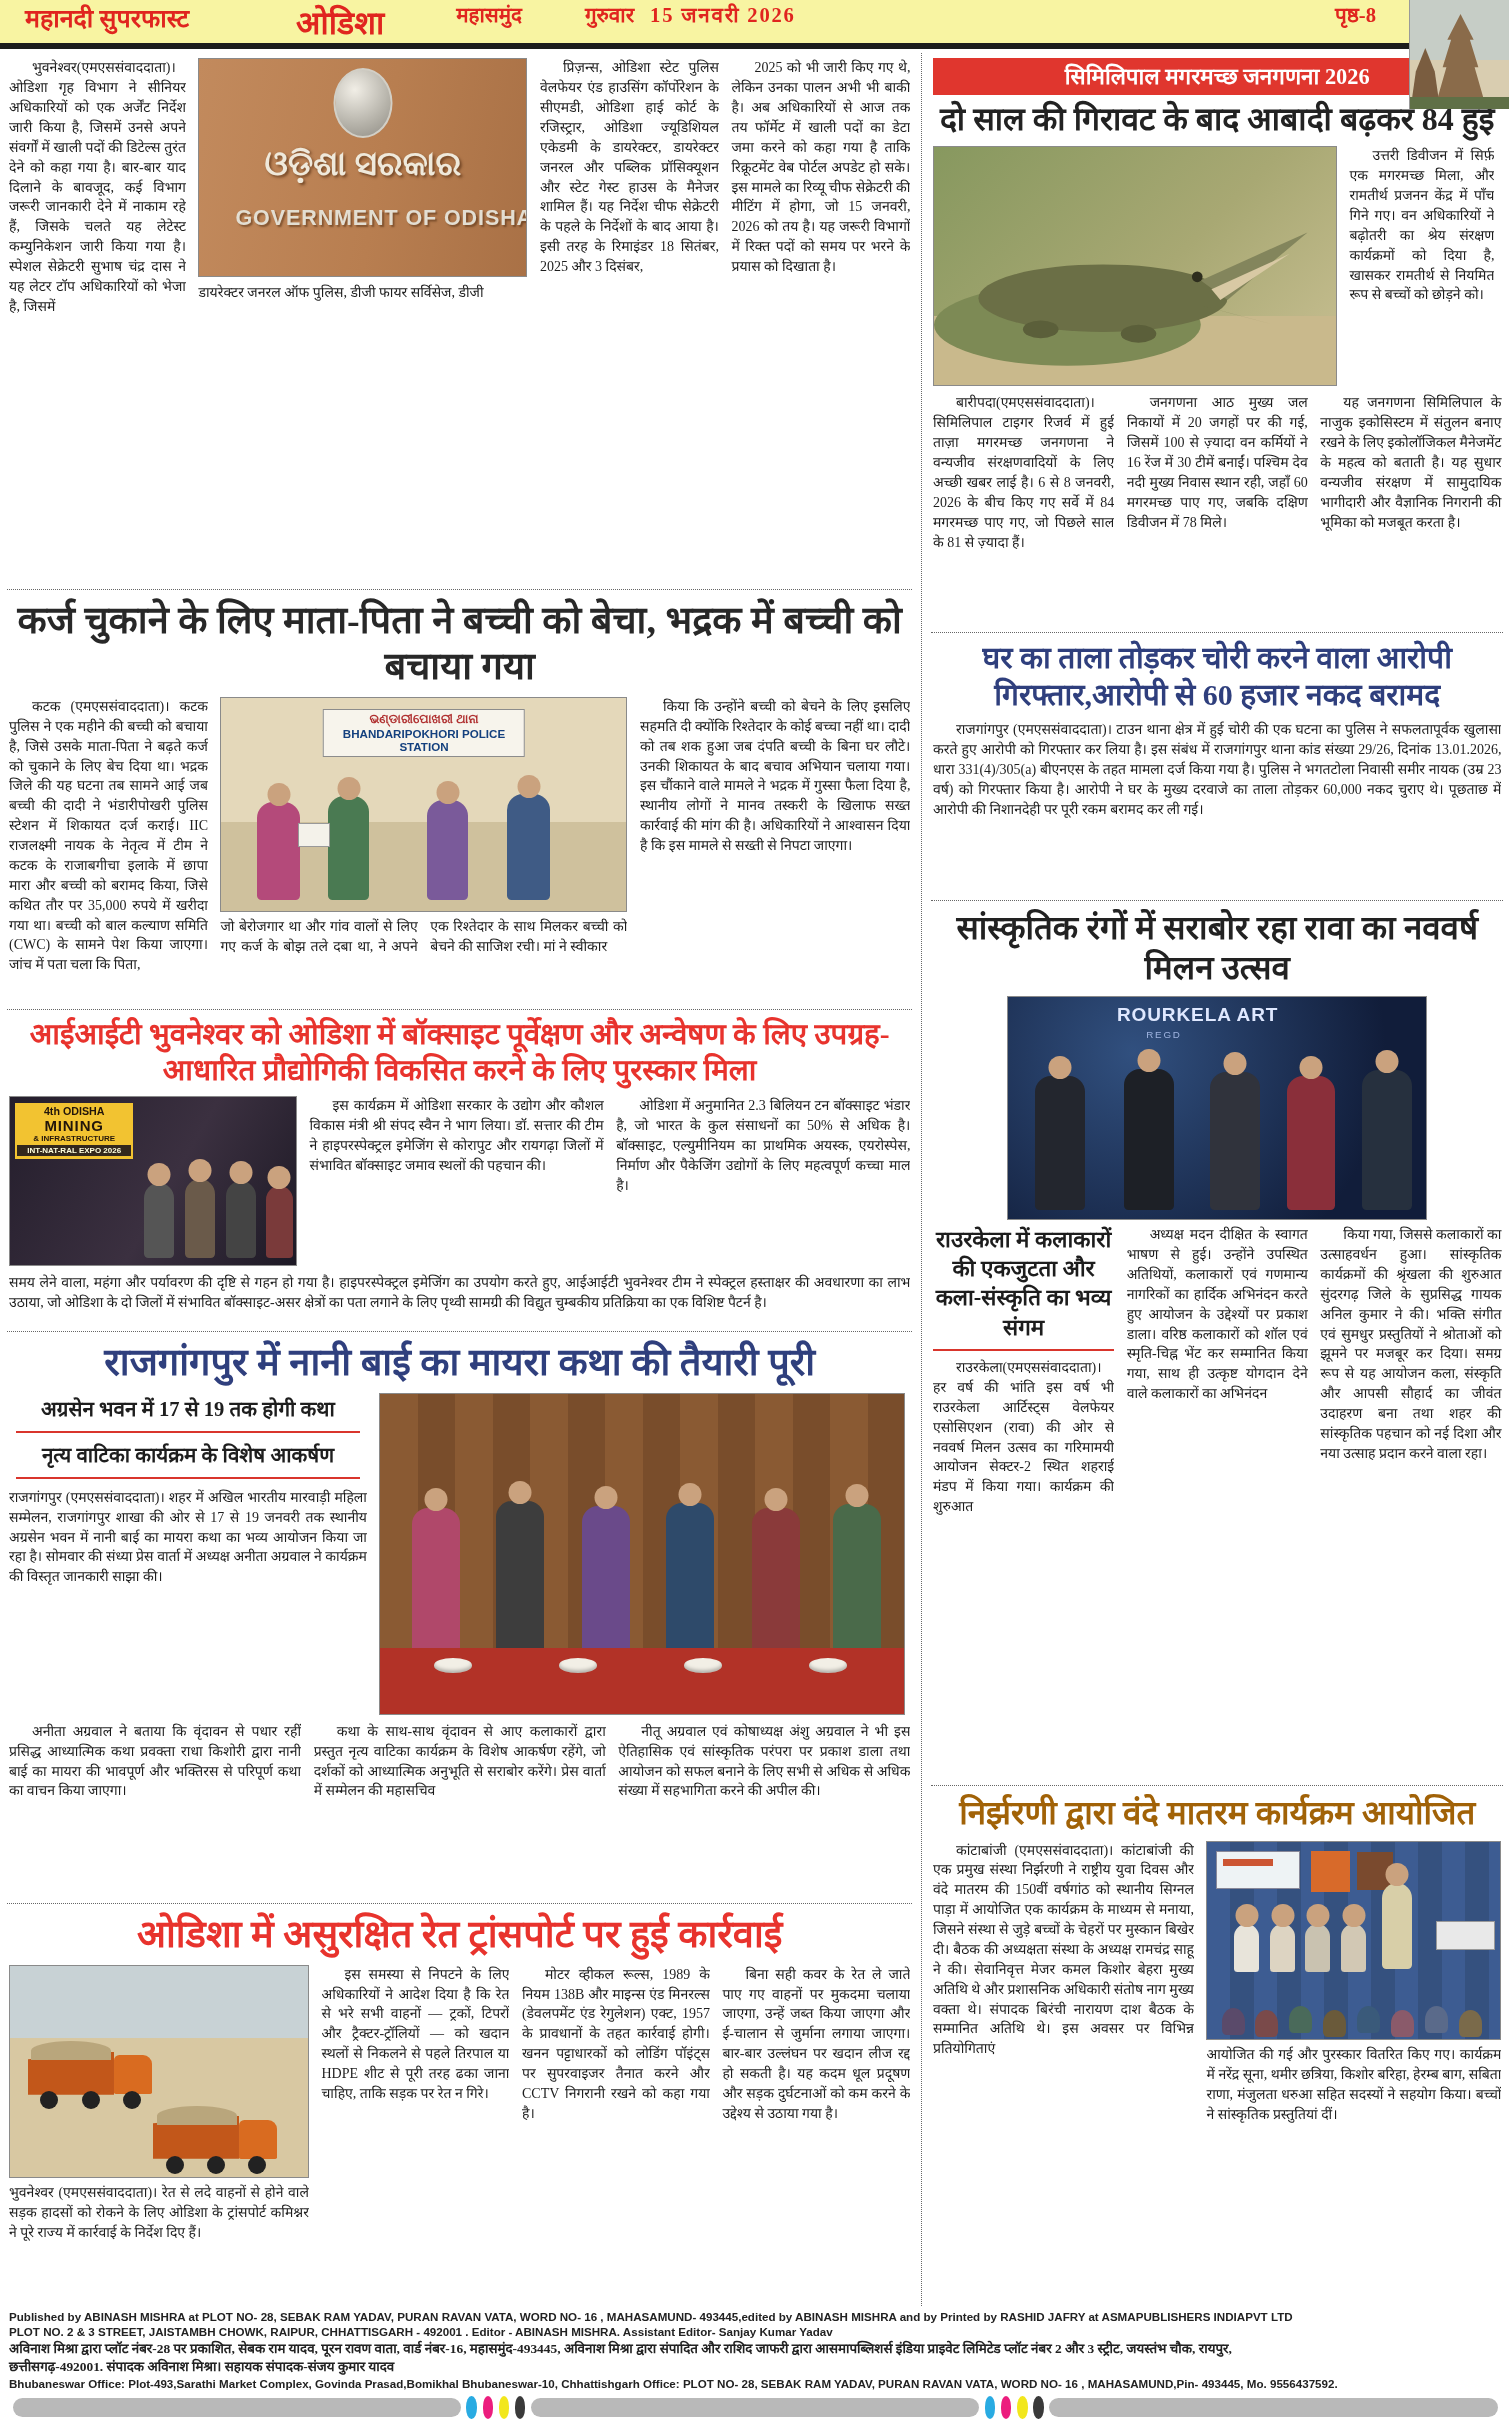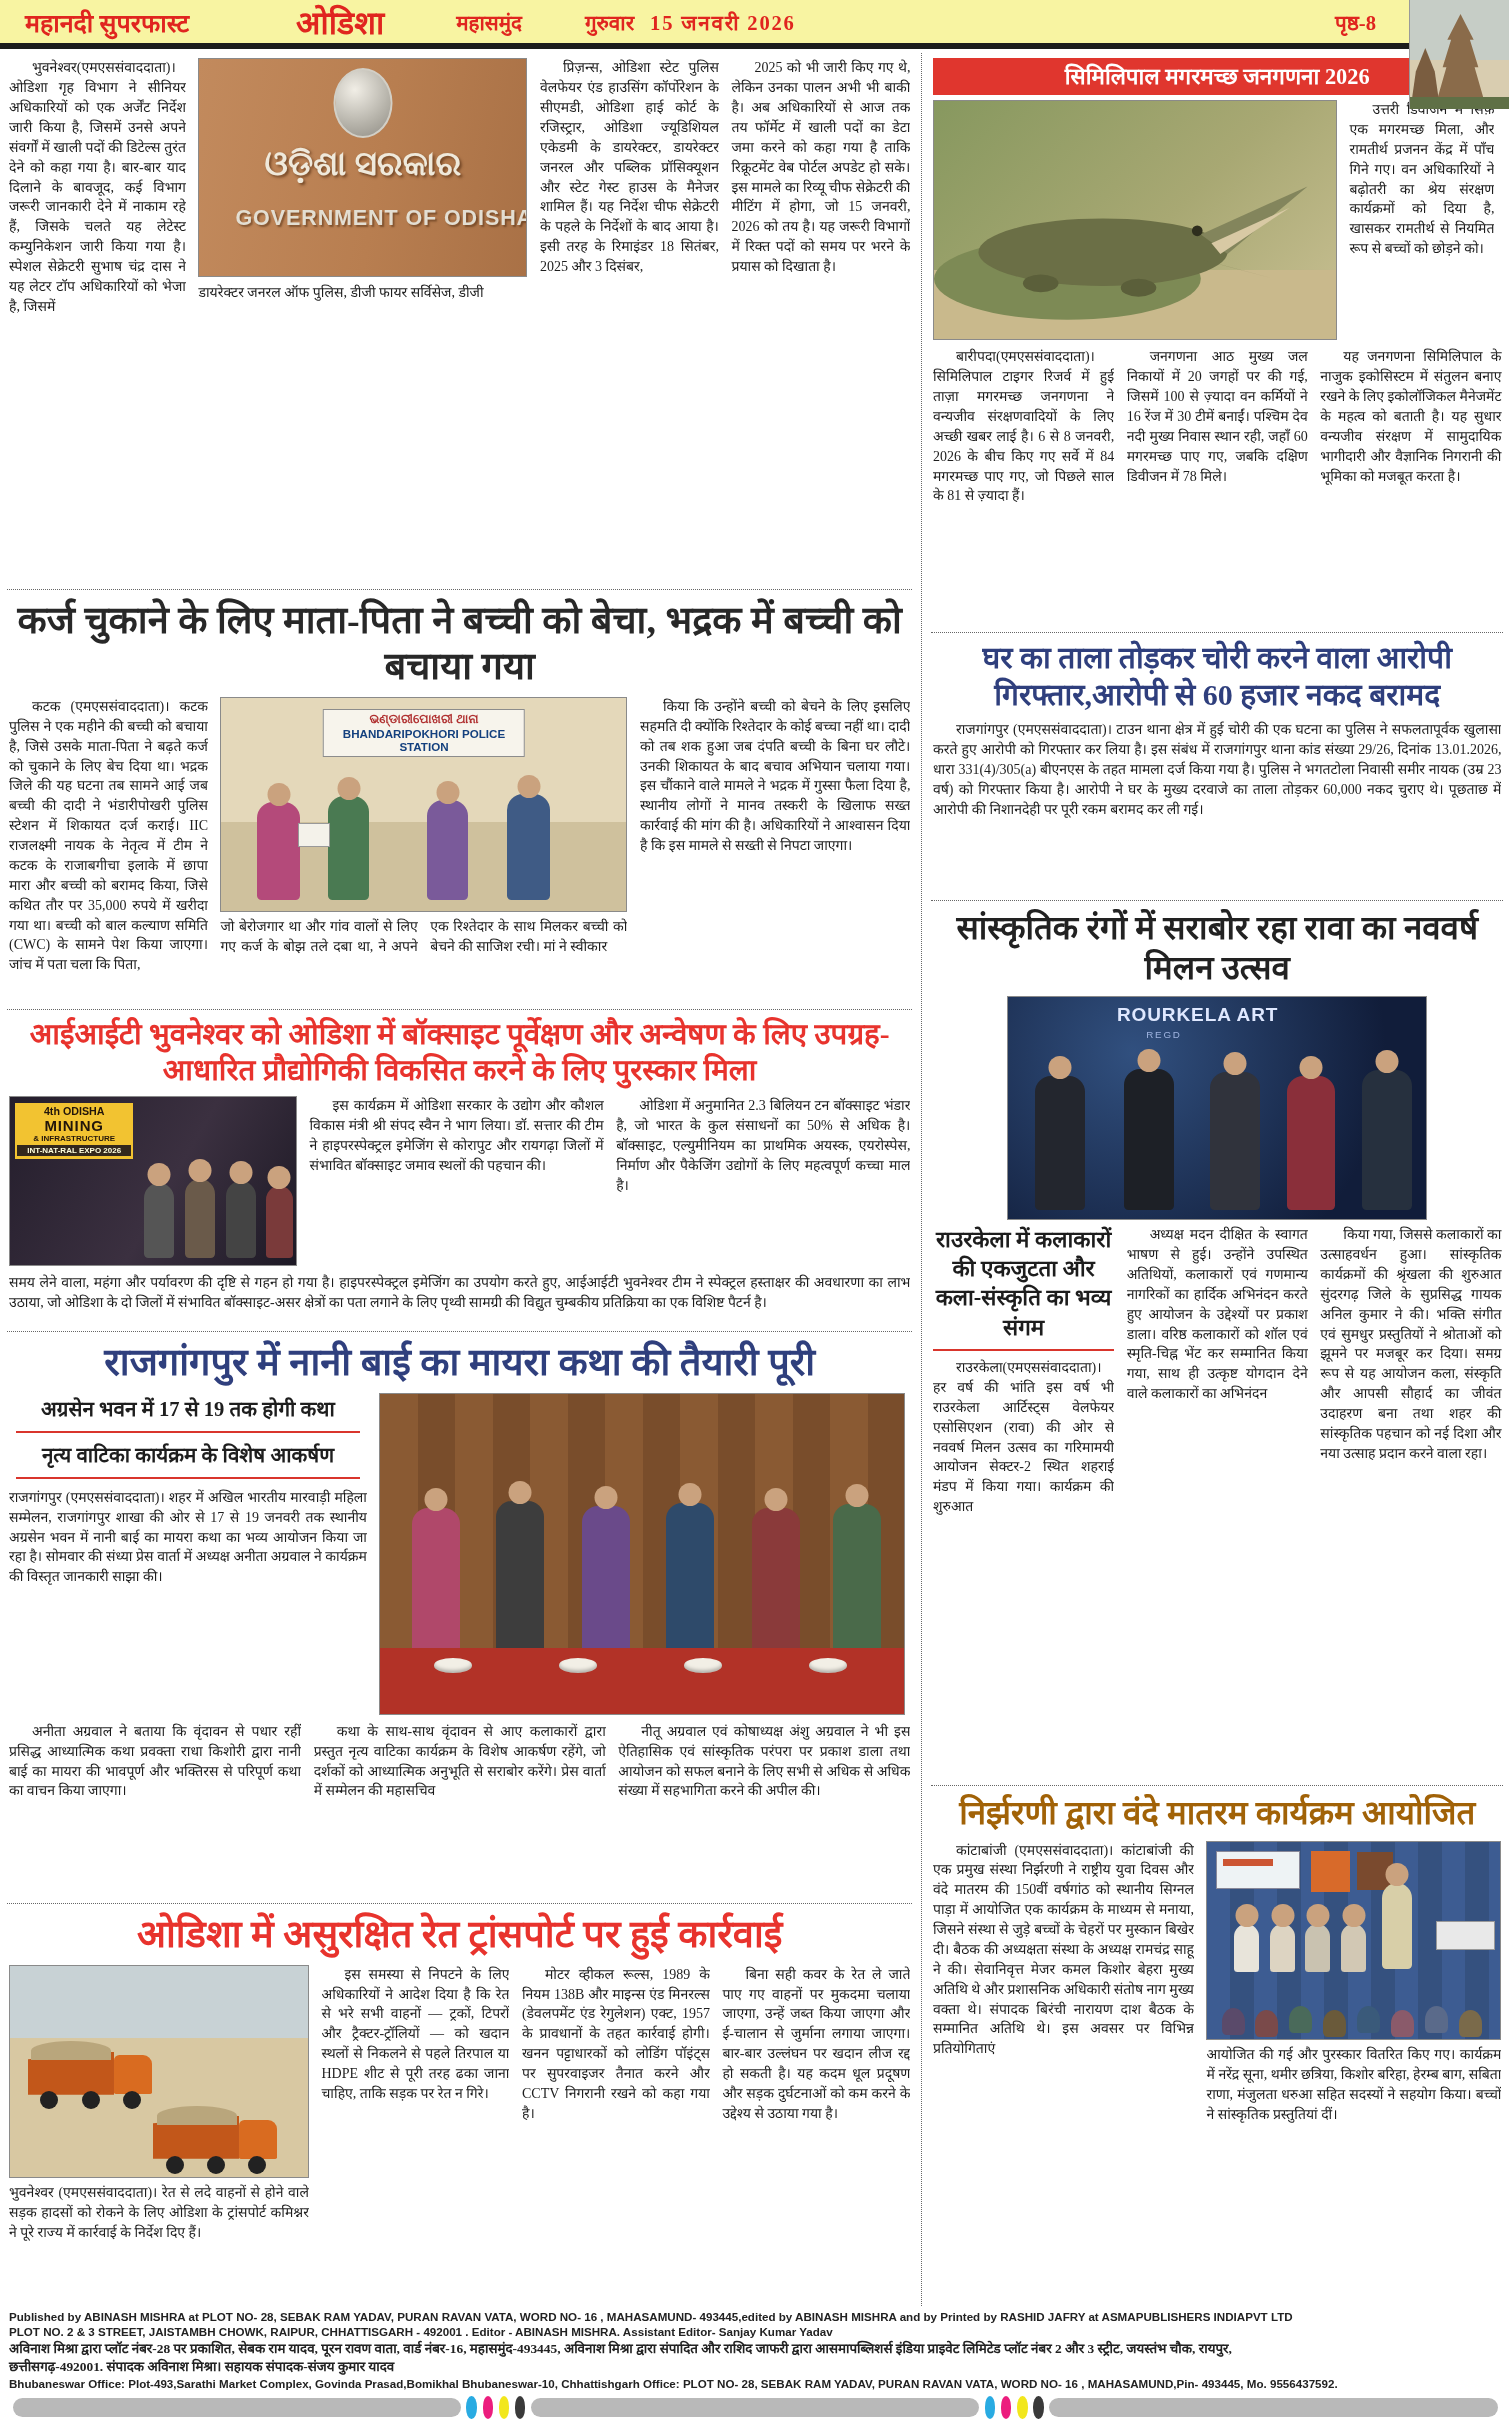--- a/index.html
+++ b/index.html
@@ -1,19 +1,19 @@
 <!DOCTYPE html>
 <html style="font-size:14.3px"><head>
 <meta charset="utf-8">
 <style>
   html,body{margin:0;padding:0;background:#ffffff;}
   .page{width:1510px;height:2426px;margin:0 auto;background:#fff;font-family:"Liberation Serif",serif;color:#1d1d1d;display:flex;flex-direction:column;overflow:hidden;position:relative;}
 
   
-  .masthead{height:43px;background:#f8f4a2;display:flex;align-items:center;position:relative;flex:0 0 auto;}
+  .masthead{height:43px;background:#f8f4a2;display:flex;position:relative;flex:0 0 auto;}
   .masthead span{color:#e0251f;font-weight:bold;white-space:nowrap;}
   .m-brand{font-size:25px;margin-left:25px;}
   .m-edition{font-size:32px;margin-left:107px;}
   .m-city{font-size:20.6px;margin-left:72px;color:#d8251f;}
   .m-weekday{font-size:20.6px;margin-left:63px;}
   .m-date{font-size:20.6px;margin-left:16px;letter-spacing:1.8px;}
   .m-page{font-size:20.6px;margin-left:auto;margin-right:134px;}
   .temple{position:absolute;right:0;top:0;width:100px;height:109px;z-index:5;background:linear-gradient(#c6cdc6 0 55%,#d9cdb0 55% 100%);overflow:hidden;border-left:0.9px solid #999;}
   .temple .tower{position:absolute;bottom:9px;left:27px;width:47px;height:86px;background:#8a6b4a;clip-path:polygon(50% 0,78% 30%,70% 30%,88% 62%,80% 62%,100% 100%,0 100%,20% 62%,12% 62%,30% 30%,22% 30%);}
   .temple .tower2{position:absolute;bottom:9px;left:1.8px;width:27px;height:52px;background:#7a5d40;clip-path:polygon(50% 0,85% 45%,100% 100%,0 100%,15% 45%);}
@@ -273,20 +273,21 @@
               <p>बिना सही कवर के रेत ले जाते पाए गए वाहनों पर मुकदमा चलाया जाएगा, उन्हें जब्त किया जाएगा और ई-चालान से जुर्माना लगाया जाएगा। बार-बार उल्लंघन पर खदान लीज रद्द हो सकती है। यह कदम धूल प्रदूषण और सड़क दुर्घटनाओं को कम करने के उद्देश्य से उठाया गया है।</p>
             </div>
         </div>
       </article>
     </section>
 
     <section class="col-right">
 
       <article class="art" style="height:580px">
         <span class="kicker">सिमिलिपाल मगरमच्छ जनगणना 2026</span>
+        <h1 class="hl h-croc">दो साल की गिरावट के बाद आबादी बढ़कर 84 हुई</h1>
         <div class="cols">
           <div class="photo croc-ph">
             <svg viewBox="0 0 452 268">
               <rect x="0" y="190" width="452" height="78" fill="#c9b98c"></rect>
               <ellipse cx="150" cy="200" rx="150" ry="46" fill="#7d8a55"></ellipse>
               <ellipse cx="190" cy="170" rx="140" ry="38" fill="#6b6f46"></ellipse>
               <polygon points="300,150 420,96 330,172" fill="#83855c"></polygon>
               <polygon points="300,178 420,210 330,186" fill="#75774e"></polygon>
               <polygon points="312,160 400,120 322,172" fill="#d8c9a4"></polygon>
               <circle cx="296" cy="146" r="6" fill="#2e2e1e"></circle>

